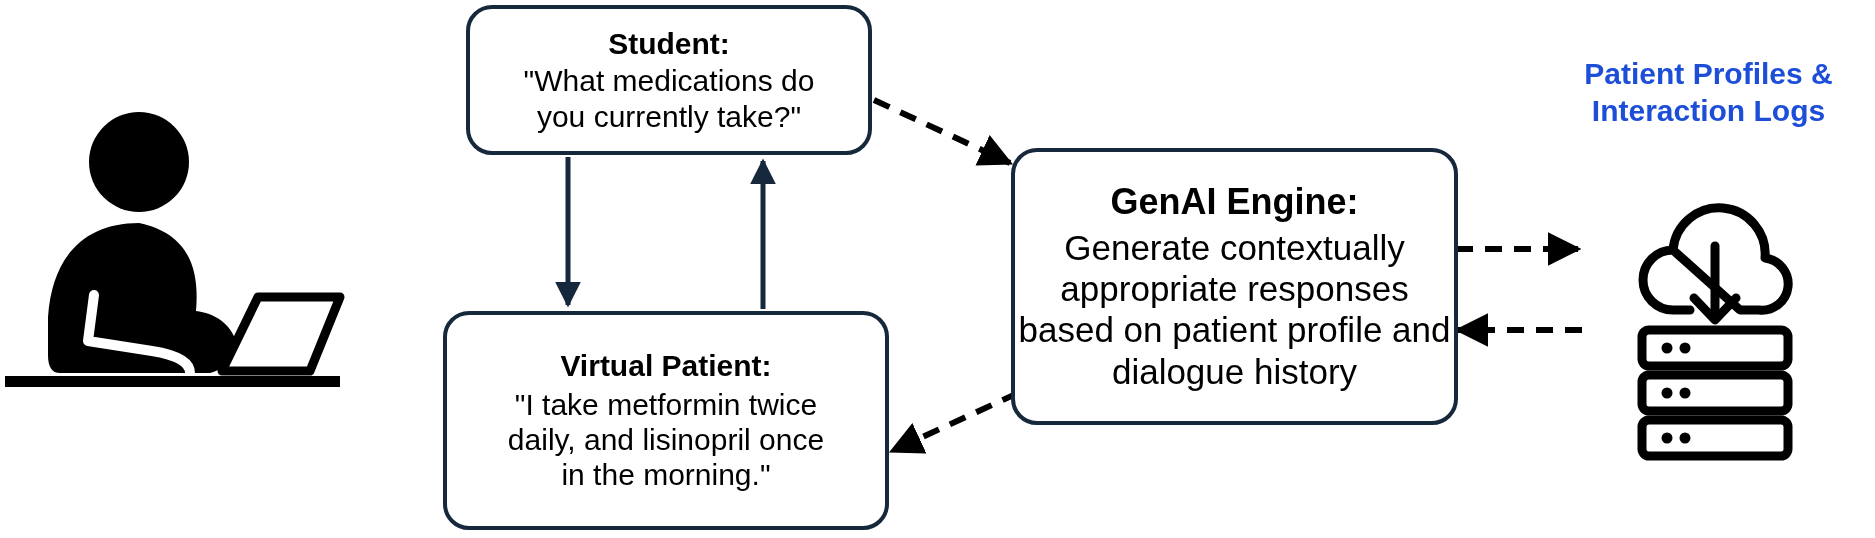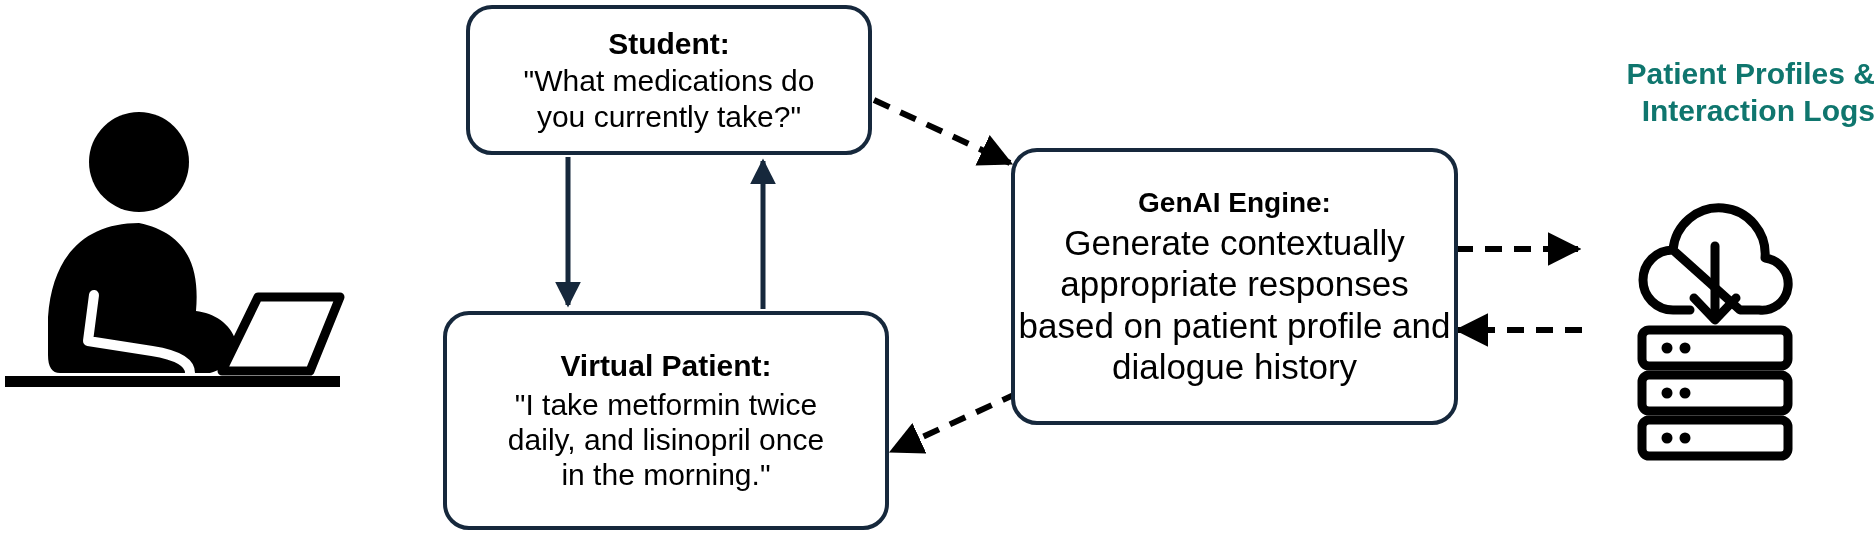--- a/index.html
+++ b/index.html
@@ -70,33 +70,33 @@
   #virtual-patient-box .node-body  { font-size: 30px; }
 
   
   #genai-box {
     left: 1011px;
     top: 148px;
     width: 447px;
     height: 277px;
     font-size: 29px;
   }
-  #genai-box .node-title { font-size: 28px; margin-bottom: 3px; }
+  #genai-box .node-title { font-size: 36px; margin-bottom: 3px; }
   #genai-box .node-body  { font-size: 35px; }
 
   
   #storage-caption {
     position: absolute;
     left: 1542px;
     top: 56px;
     width: 333px;
-    text-align: right;
+    text-align: center;
     font-size: 30px;
     font-weight: bold;
-    color: #0f766e;
+    color: #1d4ed8;
     line-height: 1.22;
     white-space: pre-line;
   }
   
   #person-laptop-icon {
     position: absolute;
     left: 0px;
     top: 105px;
     width: 360px;
     height: 295px;

